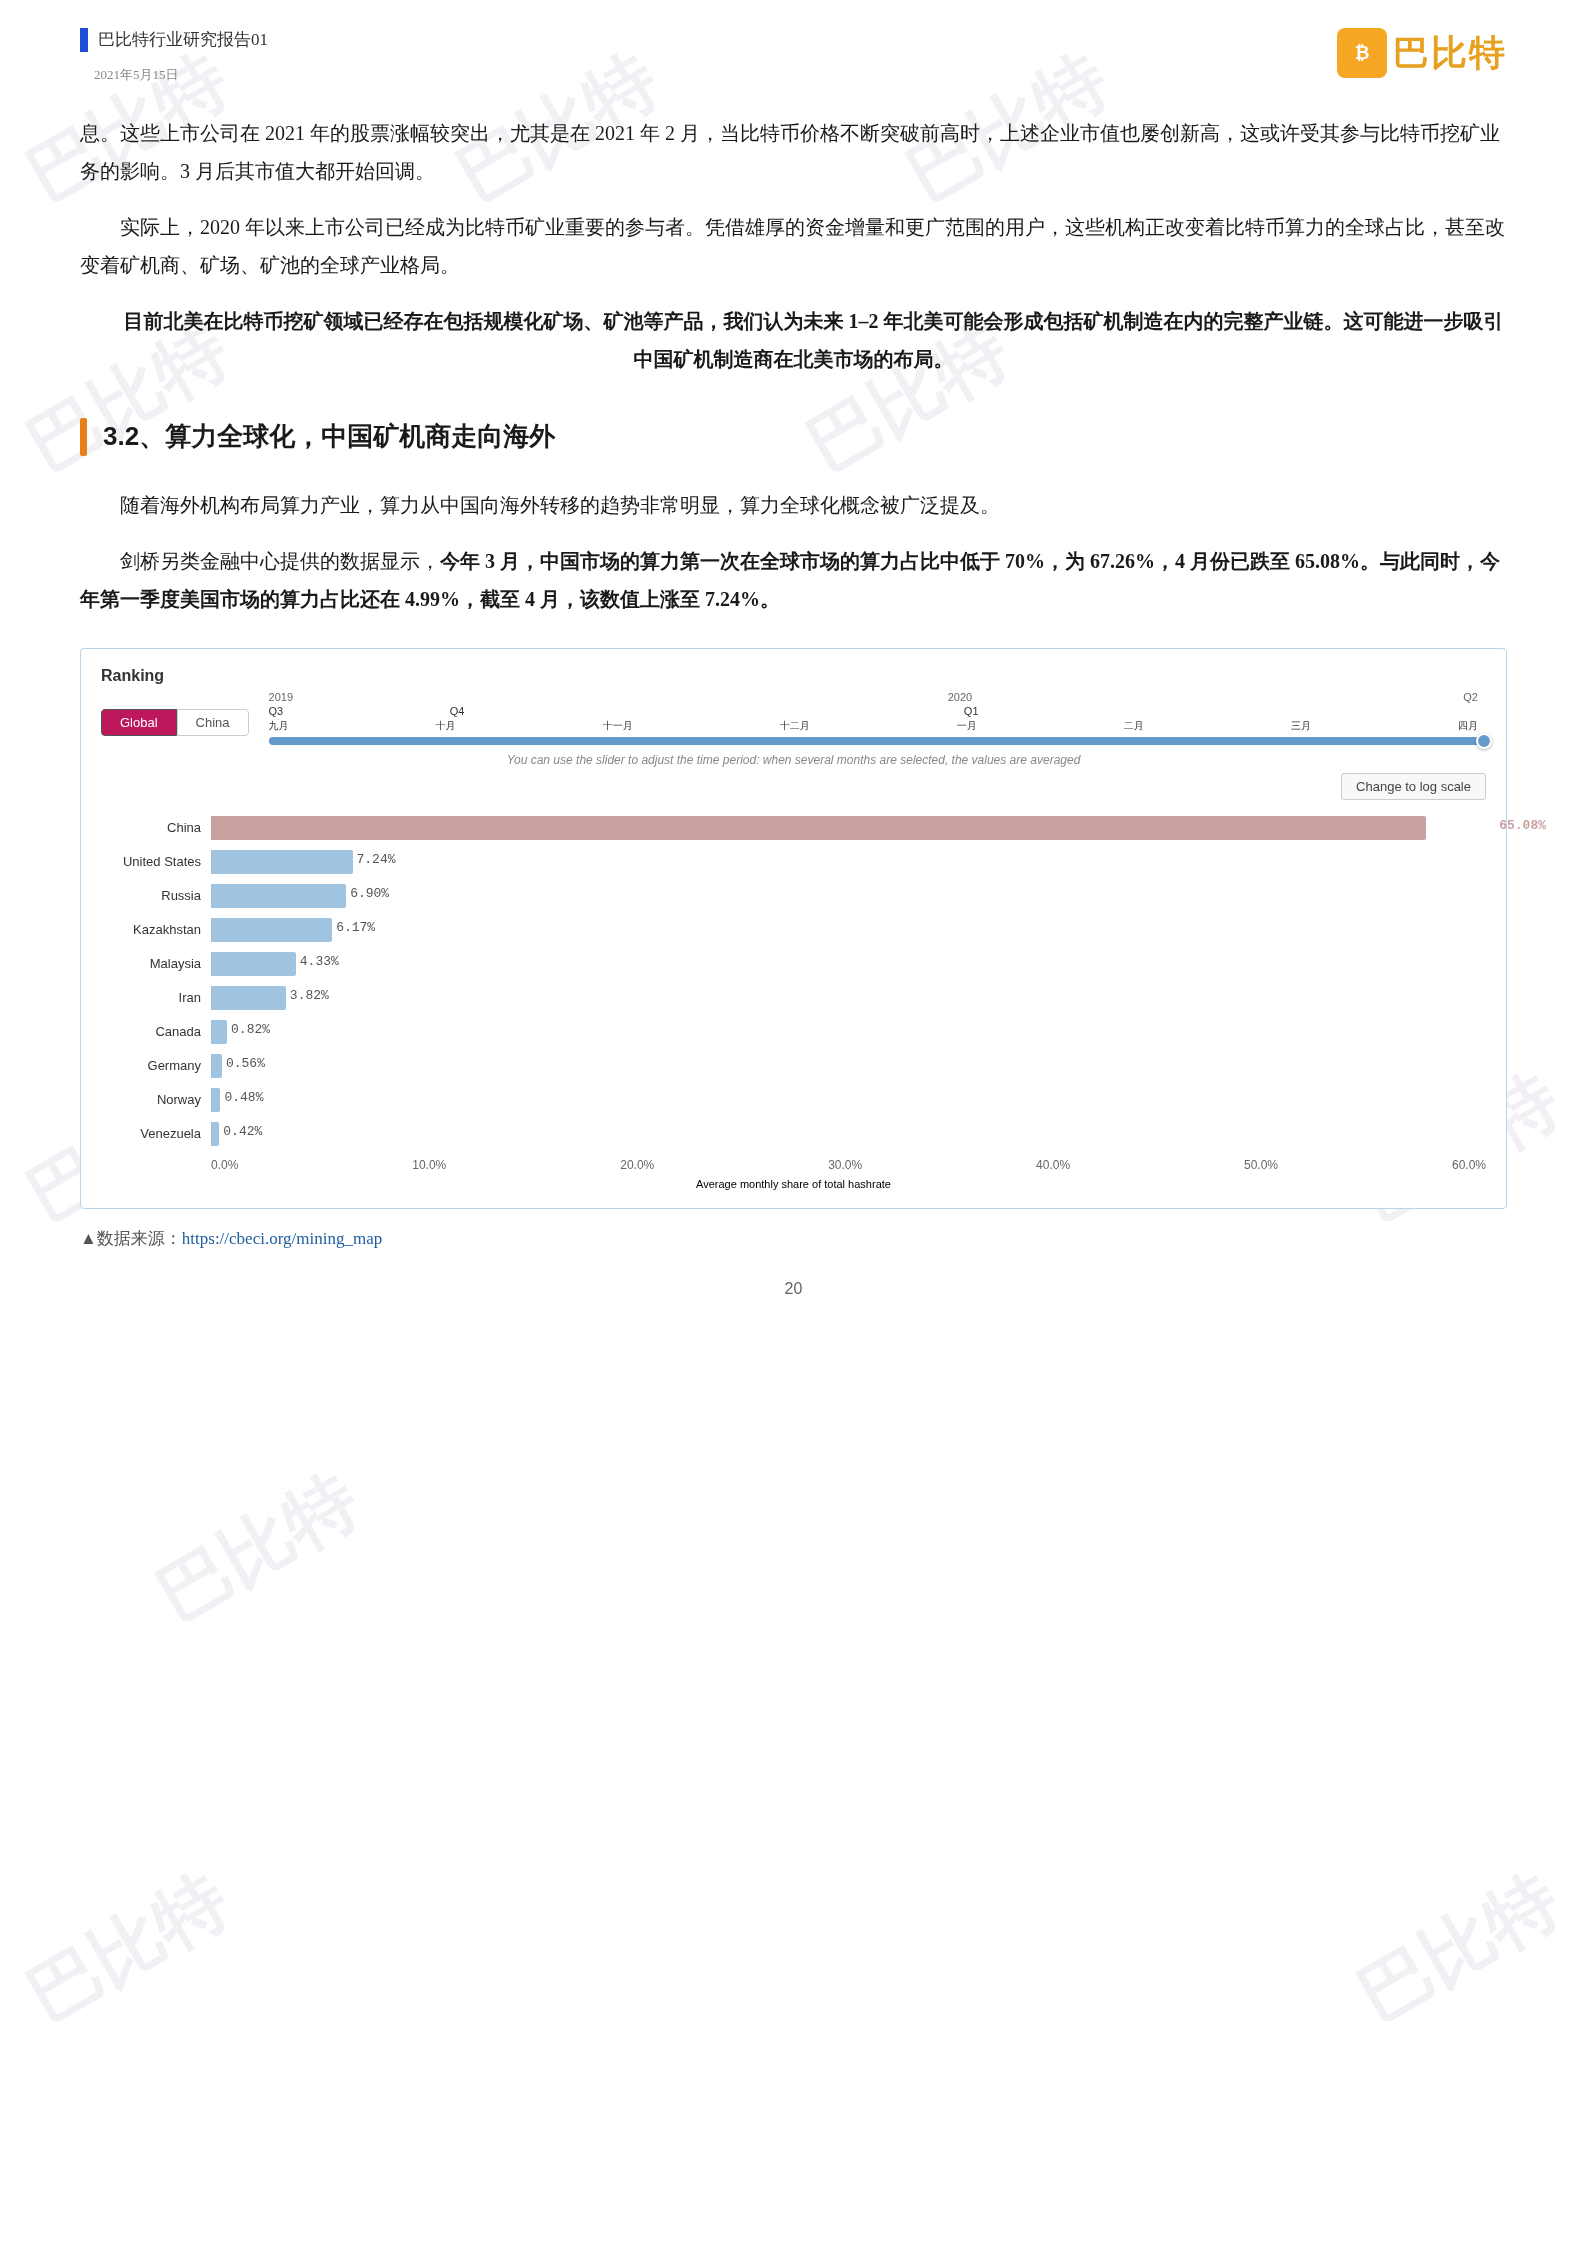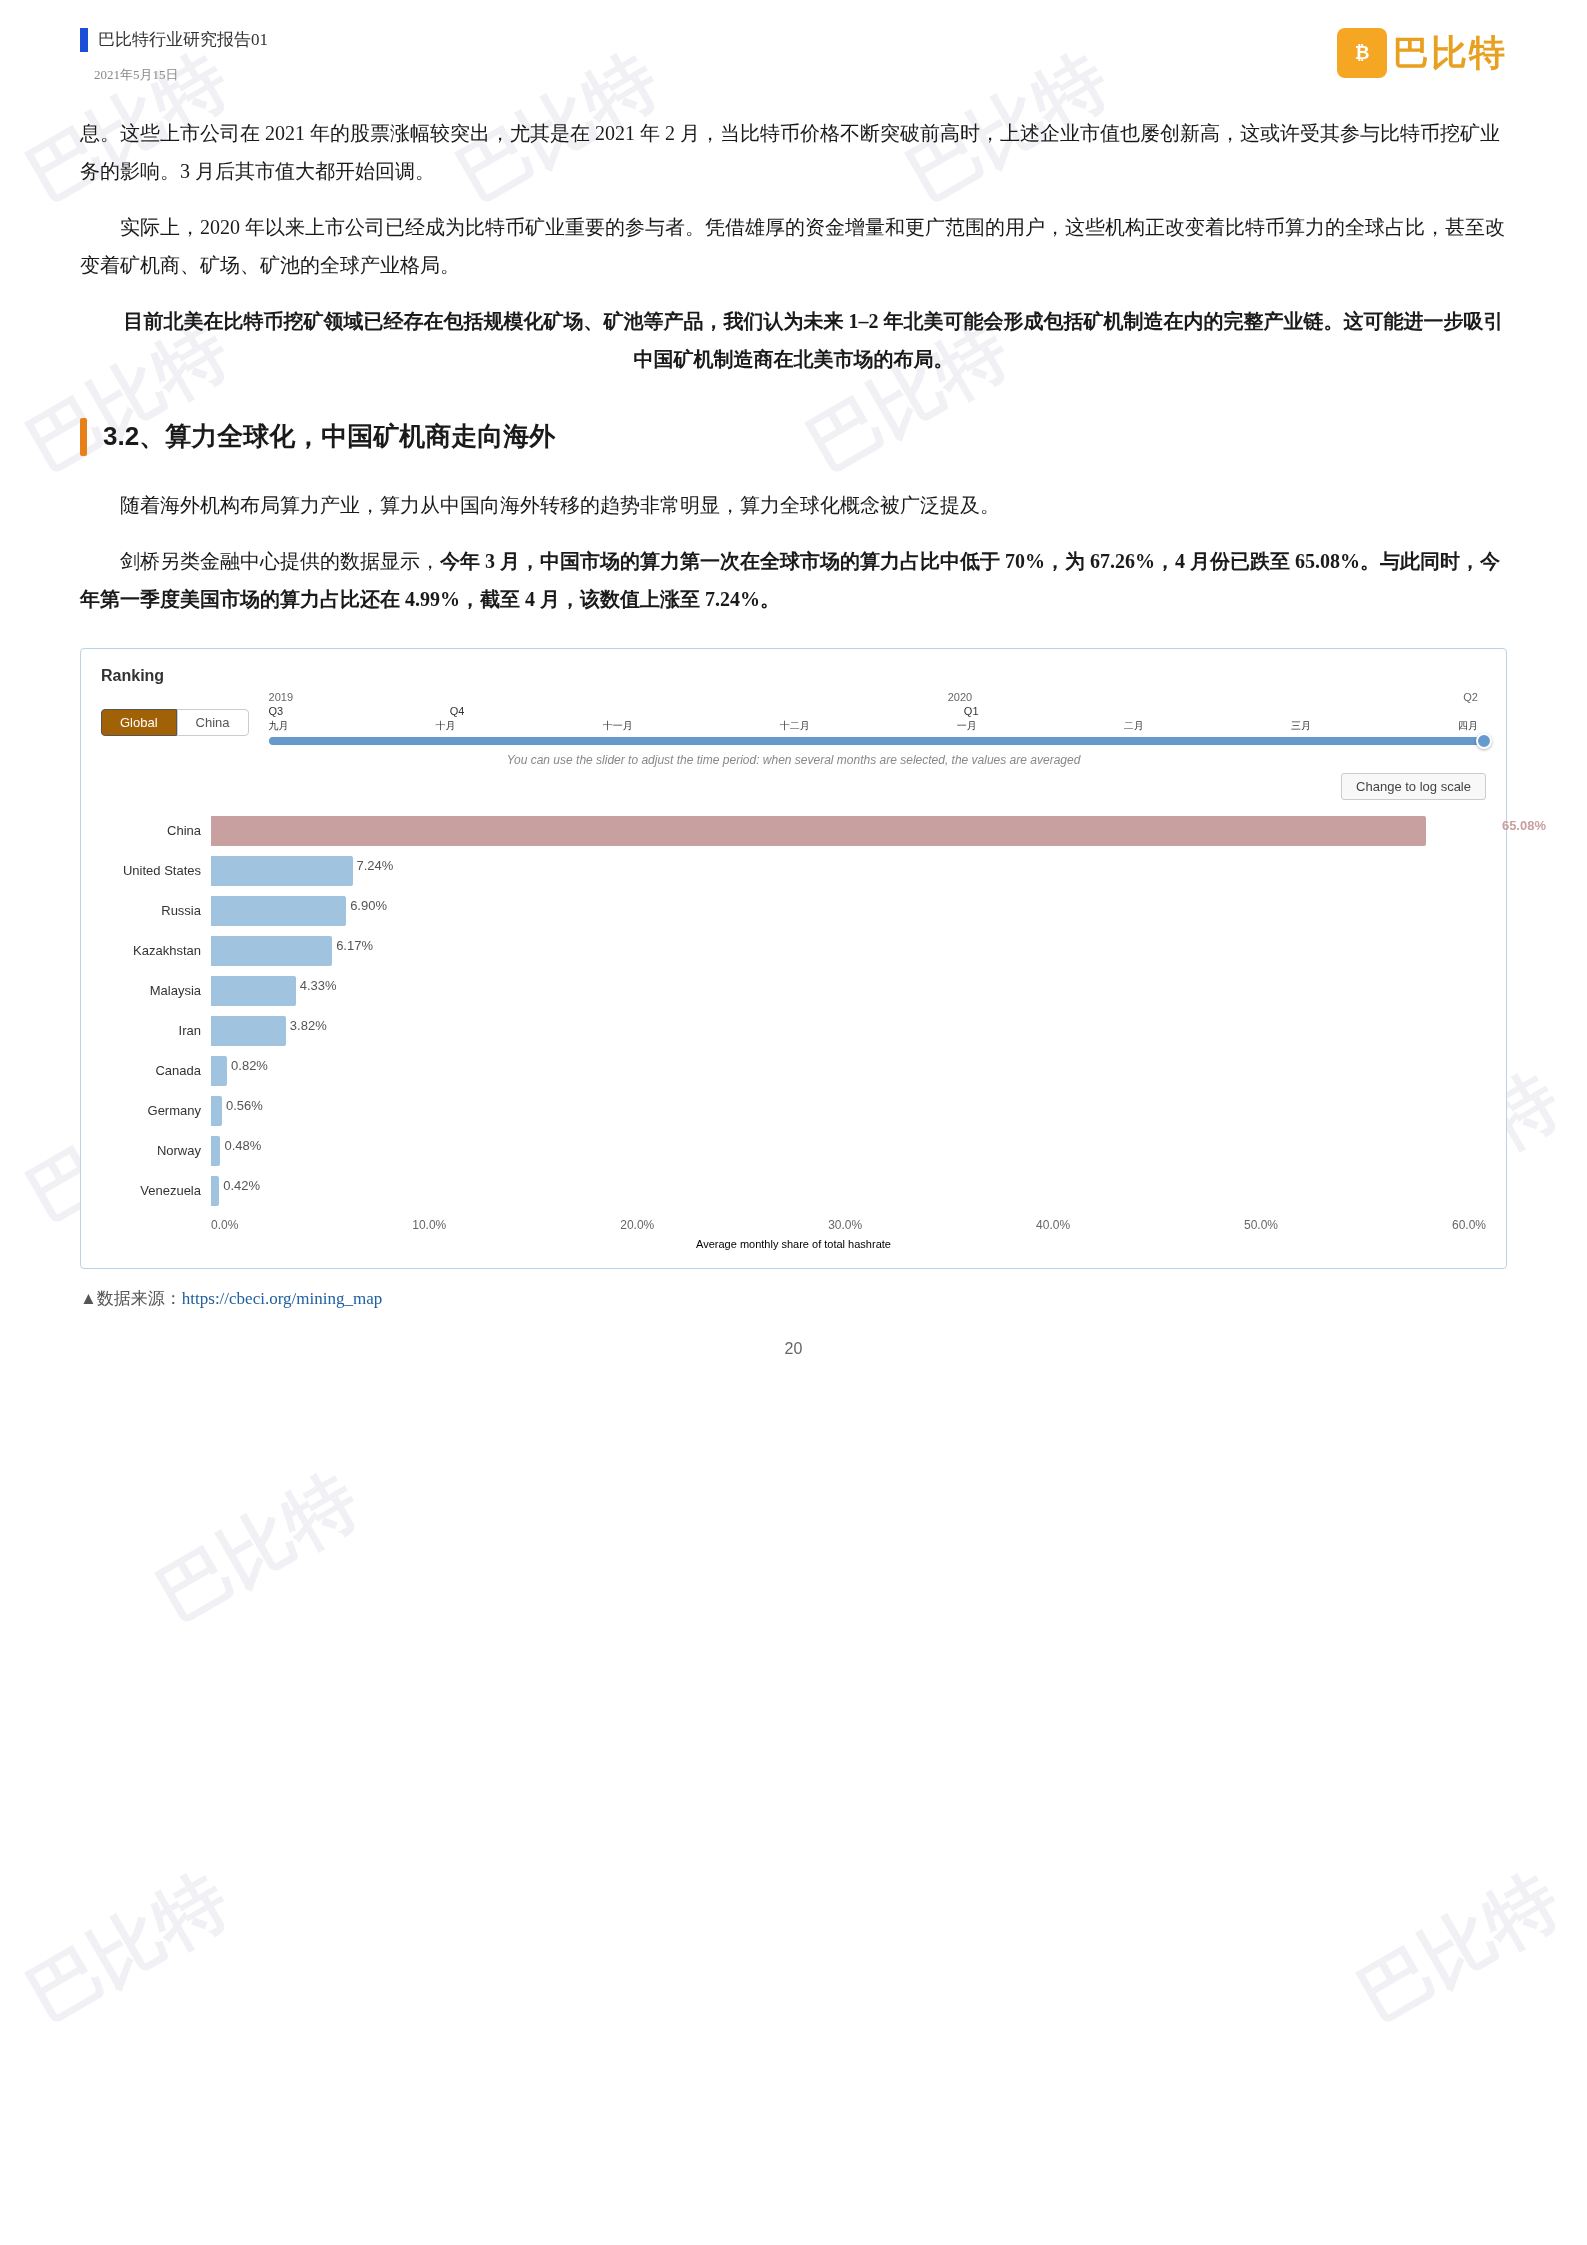--- a/index.html
+++ b/index.html
@@ -155,21 +155,21 @@
     .tab-btn {
       padding: 5px 18px;
       font-size: 13px;
       cursor: pointer;
       border: 1px solid #ccc;
       background: #fff;
       color: #555;
       font-family: Arial, sans-serif;
     }
     .tab-btn.active {
-      background: #a16207;
+      background: #be185d;
       color: #fff;
       border-color: #555;
     }
     .tab-btn:first-child { border-radius: 4px 0 0 4px; }
     .tab-btn:last-child { border-radius: 0 4px 4px 0; }
     
     .slider-track {
       height: 8px;
       background: #e0e0e0;
       border-radius: 4px;
@@ -234,21 +234,22 @@
       width: 110px;
       font-size: 13px;
       color: #333;
       text-align: right;
       padding-right: 10px;
       flex-shrink: 0;
     }
     .bar-outer {
       flex: 1;
       position: relative;
-      height: 30px;
+      height: 24px;
+      font-family: Liberation Mono, monospace;
     }
     .bar-fill {
       height: 100%;
       background: #a0c4e0;
       border-radius: 0 2px 2px 0;
       position: relative;
     }
     .bar-fill.china-bar {
       background: #c8a0a0;
     }

